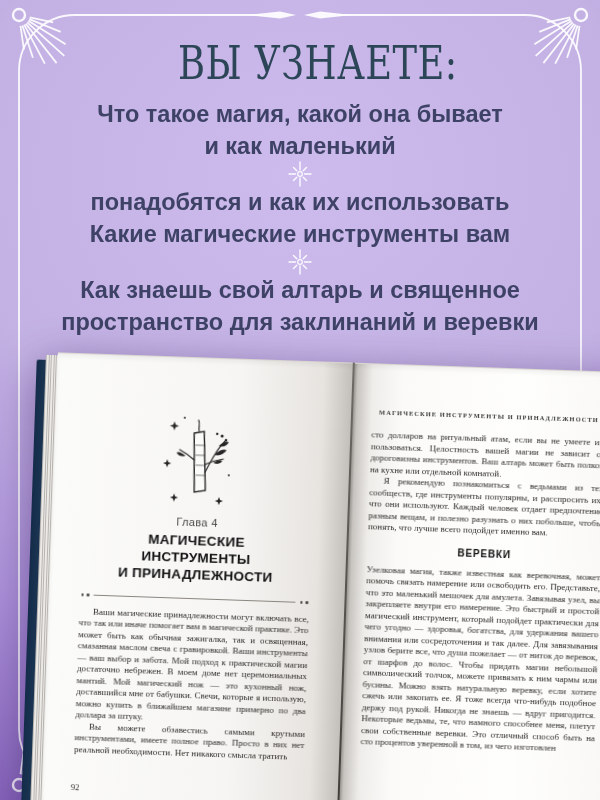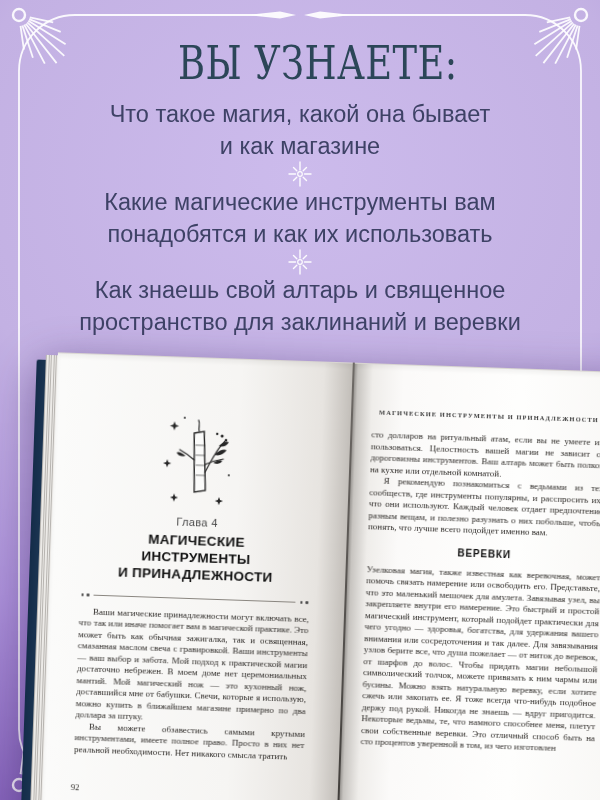--- a/index.html
+++ b/index.html
@@ -6,21 +6,21 @@
   body{width:600px;height:800px;overflow:hidden;font-family:"Liberation Sans",sans-serif;}
   .stage{position:relative;width:600px;height:800px;overflow:hidden;
     background:radial-gradient(150% 100% at 50% 22%, #ccbbec 0%, #c3b1e3 38%, #ab90d9 62%, #8765bc 85%, #724fa7 100%);}
   
   .frame-svg{position:absolute;left:0;top:0;z-index:1;}
   
   .promo{position:relative;z-index:2;padding-top:38px;text-align:center;color:#3e4266;}
   .promo-title{display:inline-block;font-family:"DejaVu Serif",serif;font-size:46px;line-height:50px;
     color:#2c4658;letter-spacing:0.5px;transform:scaleX(.8);transform-origin:center;white-space:nowrap;}
   .title-wrap{height:50px;margin-bottom:10px;padding-left:35px;}
-  .bullet{font-size:23.5px;line-height:32px;height:64px;font-weight:400;}
+  .bullet{font-size:23.5px;line-height:32px;height:64px;font-weight:700;}
   .sparkle-row{height:20px;margin:2px 0;display:flex;justify-content:center;align-items:center;}
   
   .book{position:absolute;z-index:3;left:50px;top:352px;width:584px;height:470px;
     transform:rotate(2deg);transform-origin:top left;
     filter:drop-shadow(0 10px 22px rgba(40,16,80,.45));}
   .cover{position:absolute;left:-13px;top:8px;width:40px;height:101%;
     background:linear-gradient(to right,#142c49,#24415f 60%,#2c4a6a);border-radius:2px;}
   .edges{position:absolute;left:-4px;top:3px;width:16px;height:100.5%;
     background:repeating-linear-gradient(to right,#b7b4b0 0 1px,#eceae7 1px 2.6px);}
   .pages{position:absolute;left:8px;top:0;right:0;bottom:0;display:flex;}
@@ -77,33 +77,33 @@
       <path d="M248 15 L280 11.6 L296 15 L280 18.4 Z"></path>
       <path d="M352 15 L320 11.6 L304 15 L320 18.4 Z"></path>
     </g>
   </svg>
 
   <div class="promo">
     <div class="title-wrap"><span class="promo-title">ВЫ УЗНАЕТЕ:</span></div>
 
     <div class="bullet">
       <div>Что такое магия, какой она бывает</div>
-      <div>и как магазине</div>
+      <div>и как маленький</div>
     </div>
 
     <div class="sparkle-row">
       <svg width="26" height="26" viewBox="0 0 26 26" fill="none" stroke="#ffffff" stroke-opacity=".95" stroke-width="1.4" stroke-linecap="round">
         <path d="M13 1 V9 M13 17 V25 M2 13 H8.5 M17.5 13 H24 M6.5 6.5 L9.8 9.8 M16.2 9.8 L19.5 6.5 M6.5 19.5 L9.8 16.2 M16.2 16.2 L19.5 19.5"></path>
         <circle cx="13" cy="13" r="2.3" stroke-width="1.2"></circle>
       </svg>
     </div>
 
     <div class="bullet">
+      <div>понадобятся и как их использовать</div>
       <div>Какие магические инструменты вам</div>
-      <div>понадобятся и как их использовать</div>
     </div>
 
     <div class="sparkle-row">
       <svg width="26" height="26" viewBox="0 0 26 26" fill="none" stroke="#ffffff" stroke-opacity=".95" stroke-width="1.4" stroke-linecap="round">
         <path d="M13 1 V9 M13 17 V25 M2 13 H8.5 M17.5 13 H24 M6.5 6.5 L9.8 9.8 M16.2 9.8 L19.5 6.5 M6.5 19.5 L9.8 16.2 M16.2 16.2 L19.5 19.5"></path>
         <circle cx="13" cy="13" r="2.3" stroke-width="1.2"></circle>
       </svg>
     </div>
 
     <div class="bullet">

